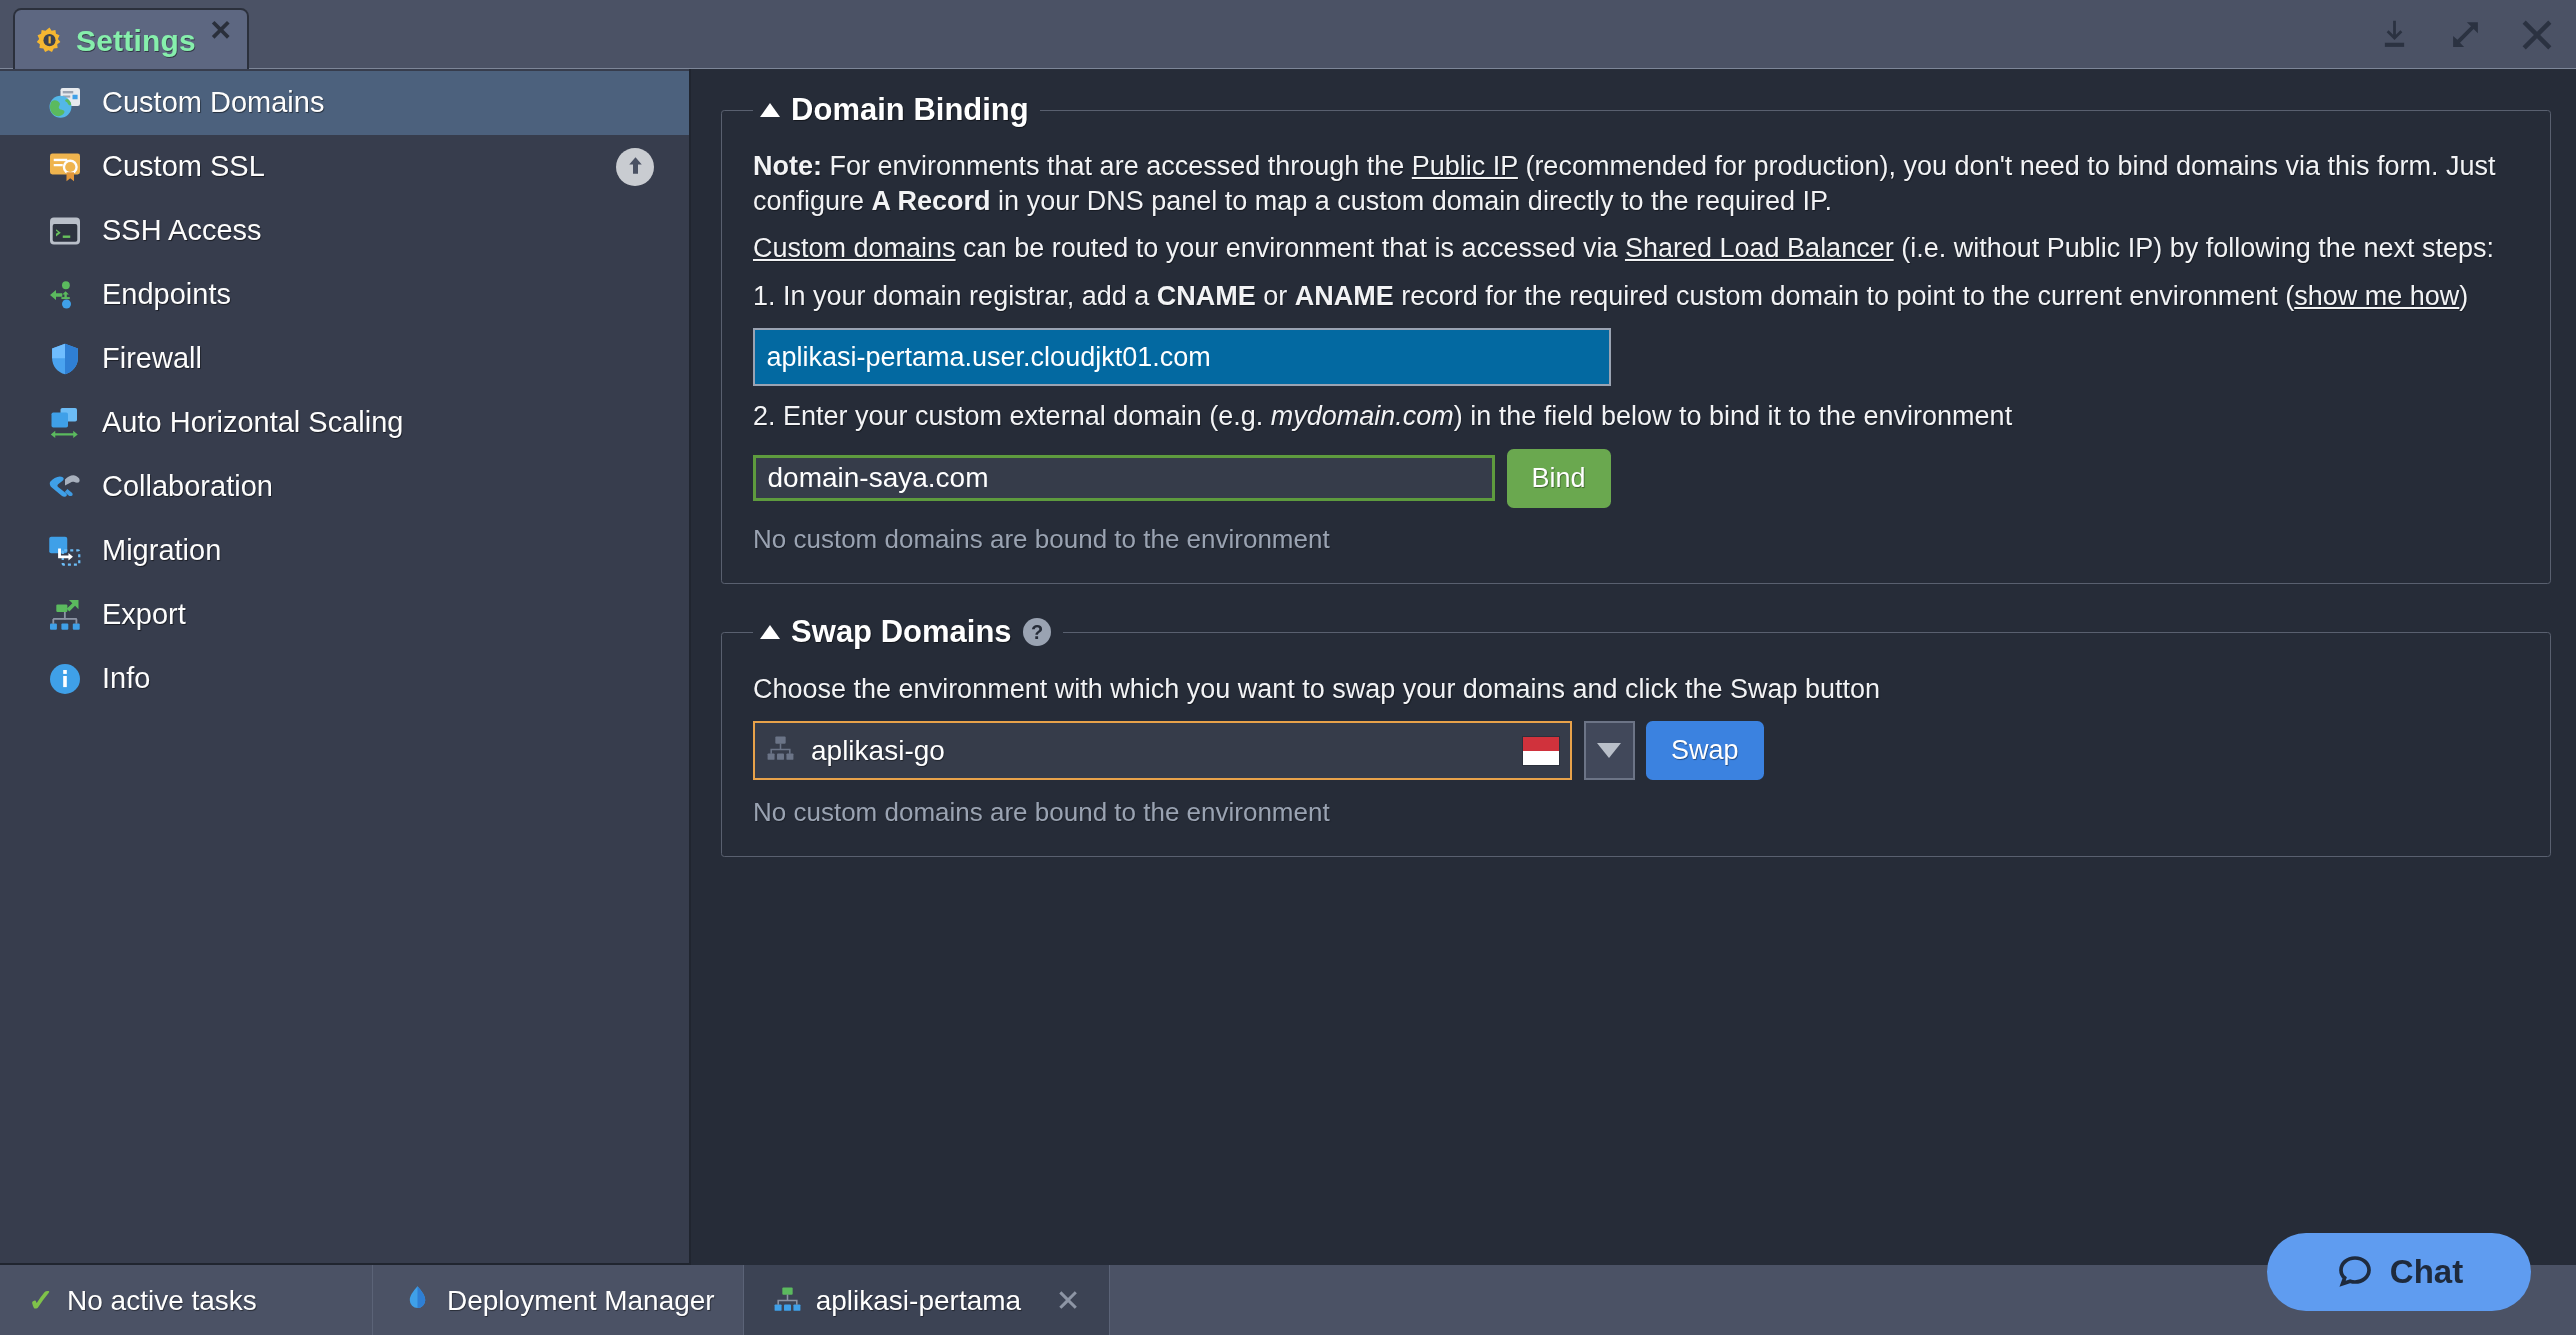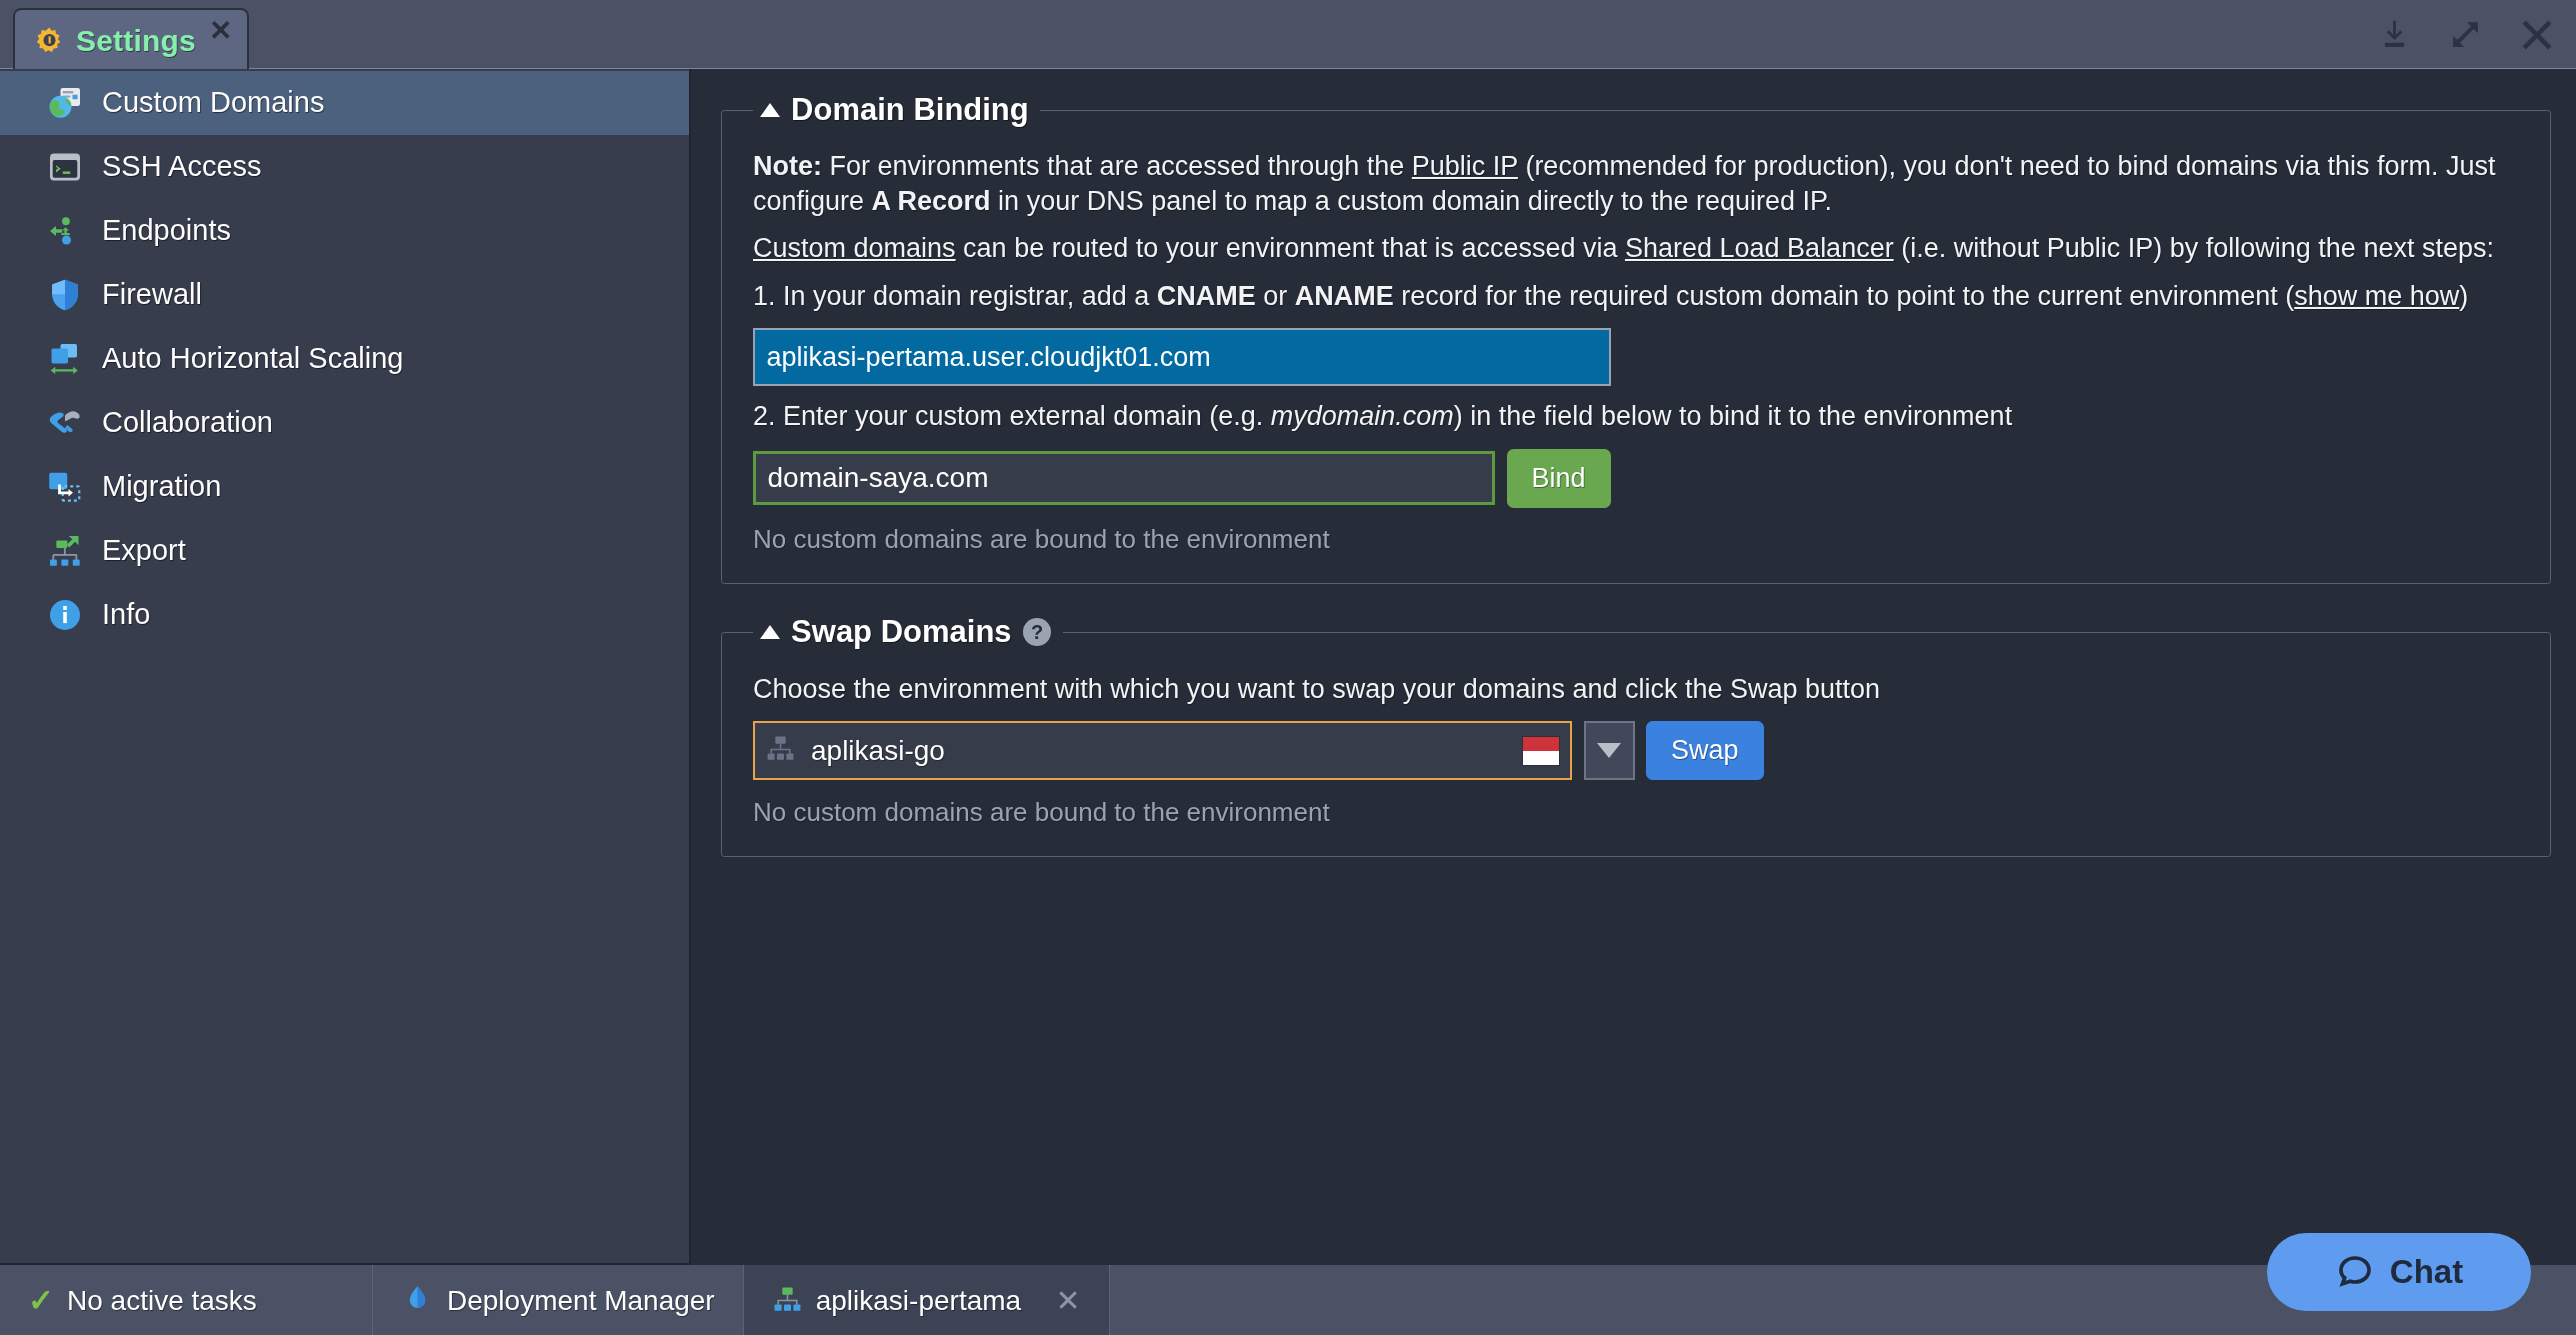--- a/index.html
+++ b/index.html
@@ -135,21 +135,21 @@
   .ro-input {
     width: 858px; height: 58px;
     background: #0369a1;
     border: 2.5px solid #9aa3b2;
     color: #ffffff; font-size: 27px;
     padding: 0 11.5px;
     display: flex; align-items: center;
     font-family: "Liberation Sans", sans-serif;
   }
   .bind-input {
-    width: 742px; height: 54px;
+    width: 742px; height: 46px;
     background: #363c4a;
     border: 3.3px solid #5e9b3e;
     color: #ffffff; font-size: 28px;
     padding: 0 11.5px;
     display: flex; align-items: center;
   }
   .btn {
     height: 59px; padding: 0 25px;
     border: none; border-radius: 6.6px;
     color: #ffffff; font-size: 27px;
@@ -271,20 +271,38 @@
             <rect x="10.5" y="7" width="5" height="1.4" fill="#9aa3b2"></rect>
             <rect x="17" y="6.5" width="3.4" height="3" fill="#3fa0e8"></rect>
             <circle cx="9" cy="14.5" r="7.3" fill="#53b7e8"></circle>
             <path fill="#5bba5e" d="M3 11c2-1.6 4.6-.4 5.4 1s-1.2 2.4-.3 3.6 2.7.4 3.4 1.8-1.6 3.2-3.8 3.4C5 21 2.2 18.3 2 15.2c-.1-1.6.4-3.2 1-4.2z"></path>
             <path fill="#5bba5e" d="M13.6 9.3c1.3.7 2.3 2 2.5 3.4.1.9-.9 1-1.5.6-.8-.5-.7-1.6-1.6-2-1-.5-1.5-1.6.6-2z"></path>
           </svg>
         </span>
         <span class="side-label">Custom Domains</span>
       </div>
 
+      <div class="side-item">
+        <span class="side-icon">
+          <svg viewBox="0 0 24 24" width="36" height="36">
+            <rect x="2" y="3" width="20" height="14" rx="1.6" fill="#efb44e"></rect>
+            <rect x="4.5" y="6.5" width="9" height="1.6" fill="#fdfdfd"></rect>
+            <rect x="4.5" y="10" width="6" height="1.5" fill="#fdfdfd"></rect>
+            <circle cx="15.5" cy="12" r="5" fill="#fdfdfd"></circle>
+            <circle cx="15.5" cy="12" r="3.4" fill="#efb44e"></circle>
+            <path fill="#e2973a" d="M13 15.5h5v6l-2.5-2-2.5 2z"></path>
+          </svg>
+        </span>
+        <span class="side-label">Custom SSL</span>
+        <span class="upload-badge">
+          <svg viewBox="0 0 24 24" width="25" height="25">
+            <path fill="#4a5163" d="M12 3l6 7h-3.6v9h-4.8v-9H6z"></path>
+          </svg>
+        </span>
+      </div>
 
       <div class="side-item">
         <span class="side-icon">
           <svg viewBox="0 0 24 24" width="36" height="36">
             <rect x="2" y="3" width="20" height="18" rx="2.6" fill="#b9bfc9"></rect>
             <rect x="3.8" y="7.4" width="16.4" height="11.8" rx="1.2" fill="#2d3340"></rect>
             <path fill="#67c15c" d="M6 10.8l3.2 2.4L6 15.6v-1.7l1.4-1-1.4-1z"></path>
             <rect x="10.5" y="15" width="5" height="1.6" fill="#67c15c"></rect>
           </svg>
         </span>

